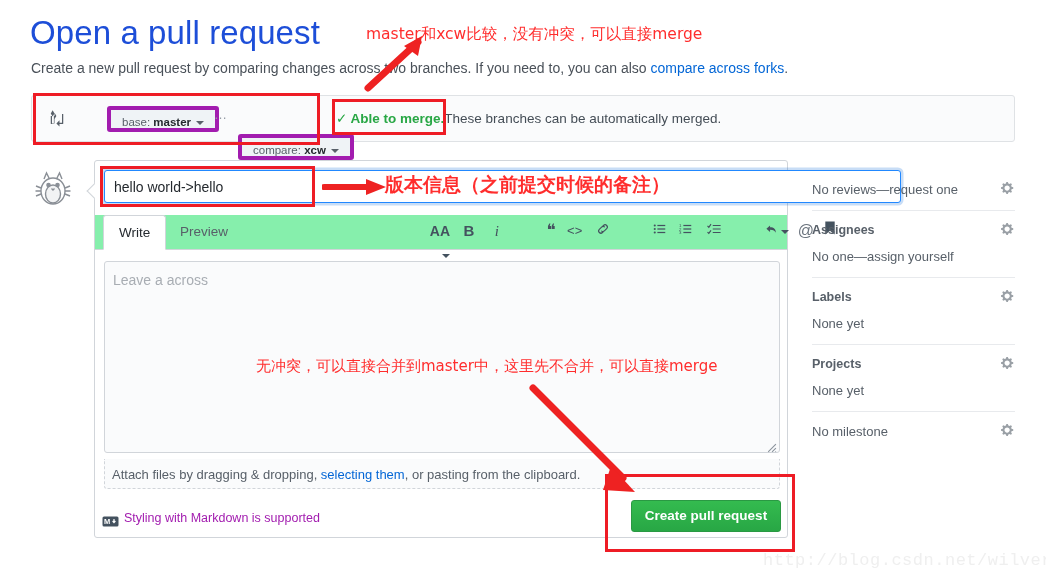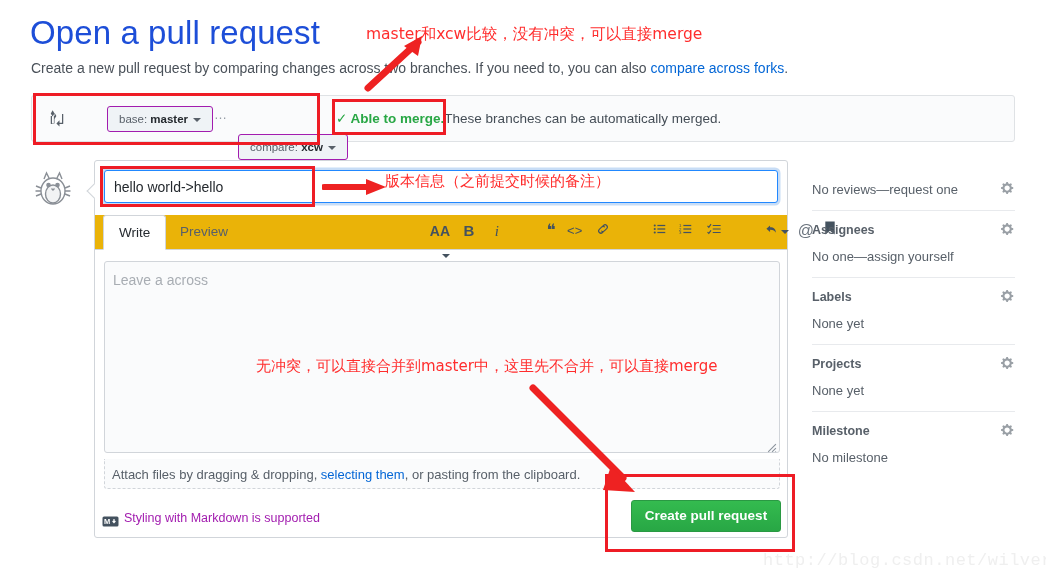--- a/index.html
+++ b/index.html
@@ -51,21 +51,21 @@
   #compare-icon {
     position: absolute; left: 16px; top: 13px;
     width: 18px; height: 20px;
     color: #586069;
   }
   .branch-btn {
     position: absolute;
     top: 10px;
     height: 26px;
     background: #eff3f6;
-    border: 1px solid #a21caf;
+    border: 4px solid #a21caf;
     border-radius: 3px;
     font-size: 11.5px;
     color: #586069;
     line-height: 25px;
     padding: 0 11px;
     box-sizing: border-box;
     white-space: nowrap;
   }
   .branch-btn b { color: #24292e; font-weight: 700; }
   .caret {
@@ -116,41 +116,41 @@
     width: 11px; height: 11px;
     background: #fff;
     border-left: 1px solid #d1d5da;
     border-bottom: 1px solid #d1d5da;
     transform: rotate(45deg);
   }
 
   #title-input {
     position: absolute;
     left: 104px; top: 170px;
-    width: 674px; height: 33px;
+    width: 797px; height: 33px;
     border: 1px solid #2188ff;
     border-radius: 3px;
     box-shadow: 0 0 0 2.5px rgba(3,102,214,0.22);
     background: #fff;
     box-sizing: border-box;
     font-size: 14px;
     color: #24292e;
     padding: 0 9px;
     line-height: 31px;
     outline: none;
     font-family: inherit;
   }
 
   
   #tabs {
     position: absolute;
     left: 95px; top: 215px;
     width: 692px; height: 34px;
     border-bottom: 1px solid #d1d5da;
-    background: #eab308;
+    background: #86efac;
   }
   .tab {
     position: absolute;
     top: 0; height: 34px;
     font-size: 13.5px;
     color: #586069;
     line-height: 34px;
     padding: 0 15px;
     box-sizing: border-box;
   }
@@ -469,37 +469,36 @@
       <div class="side-head">Projects</div>
       <span class="gear">
         <svg width="14" height="14" viewBox="0 0 16 16" fill="#9aa0a6">
             <path d="M14 8.77v-1.6l-1.94-.64-.45-1.09.88-1.84-1.13-1.13-1.81.91-1.09-.45-.69-1.92h-1.6l-.63 1.94-1.11.45-1.84-.88-1.13 1.13.91 1.81-.45 1.09L0 7.23v1.59l1.94.64.45 1.09-.88 1.84 1.13 1.13 1.81-.91 1.09.45.69 1.92h1.59l.63-1.94 1.11-.45 1.84.88 1.13-1.13-.92-1.81.47-1.09L14 8.75v.02zM7 11c-1.66 0-3-1.34-3-3s1.34-3 3-3 3 1.34 3 3-1.34 3-3 3z"></path>
           </svg>
       </span>
       <div class="side-value">None yet</div>
     </div>
     <div class="side-divider"></div>
     <div class="side-section">
-      <div class="side-head">Milestone</div>
       <span class="gear">
         <svg width="14" height="14" viewBox="0 0 16 16" fill="#9aa0a6">
             <path d="M14 8.77v-1.6l-1.94-.64-.45-1.09.88-1.84-1.13-1.13-1.81.91-1.09-.45-.69-1.92h-1.6l-.63 1.94-1.11.45-1.84-.88-1.13 1.13.91 1.81-.45 1.09L0 7.23v1.59l1.94.64.45 1.09-.88 1.84 1.13 1.13 1.81-.91 1.09.45.69 1.92h1.59l.63-1.94 1.11-.45 1.84.88 1.13-1.13-.92-1.81.47-1.09L14 8.75v.02zM7 11c-1.66 0-3-1.34-3-3s1.34-3 3-3 3 1.34 3 3-1.34 3-3 3z"></path>
           </svg>
       </span>
       <div class="side-value">No milestone</div>
     </div>
   </div>
 
   <div class="annot-box" style="left:33px; top:93px; width:287px; height:52px;"></div>
   <div class="annot-box" style="left:332px; top:99px; width:114px; height:36px;"></div>
   <div class="annot-box" style="left:100px; top:166px; width:215px; height:41px;"></div>
   <div class="annot-box" style="left:605px; top:474px; width:190px; height:78px;"></div>
 
   <div class="annot-text" style="left:366px; top:24px; font-size:15.5px;">master和xcw比较，没有冲突，可以直接merge</div>
-  <div class="annot-text" style="left:385px; top:172px; font-size:15px;">版本信息（之前提交时候的备注）</div>
+  <div class="annot-text" style="left:385px; top:172px; font-size:19px;font-weight:bold;">版本信息（之前提交时候的备注）</div>
   <div class="annot-text" style="left:256px; top:357px; font-size:15px;">无冲突，可以直接合并到master中，这里先不合并，可以直接merge</div>
 
   <svg class="annot-svg" style="left:360px; top:34px;" width="90" height="60" viewBox="0 0 90 60">
     <path d="M8 54 L58 8" stroke="#ee2222" stroke-width="7" stroke-linecap="round"></path>
     <path d="M62 2 L44 12 L58 22 Z" fill="#ee2222"></path>
   </svg>
 
   <svg class="annot-svg" style="left:322px; top:176px;" width="70" height="22" viewBox="0 0 70 22">
     <path d="M2 11 L48 11" stroke="#ee2222" stroke-width="6" stroke-linecap="round"></path>
     <path d="M64 11 L44 3 L44 19 Z" fill="#ee2222"></path>

